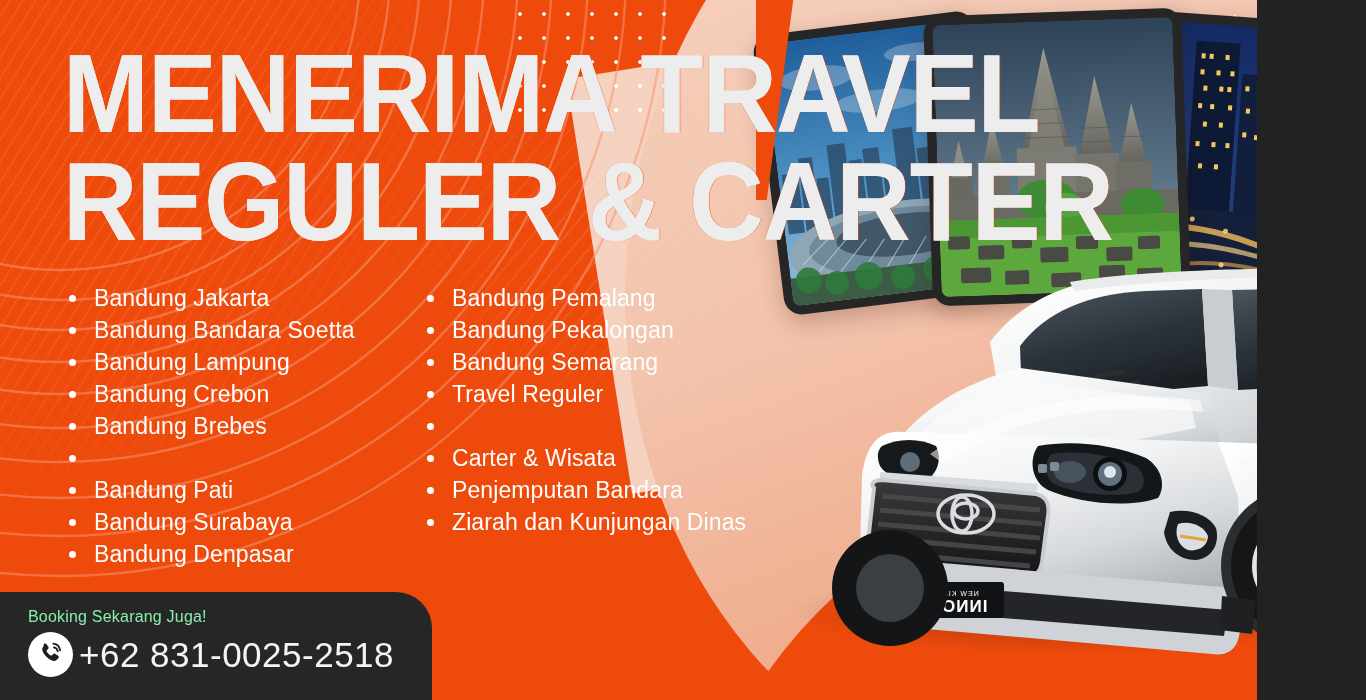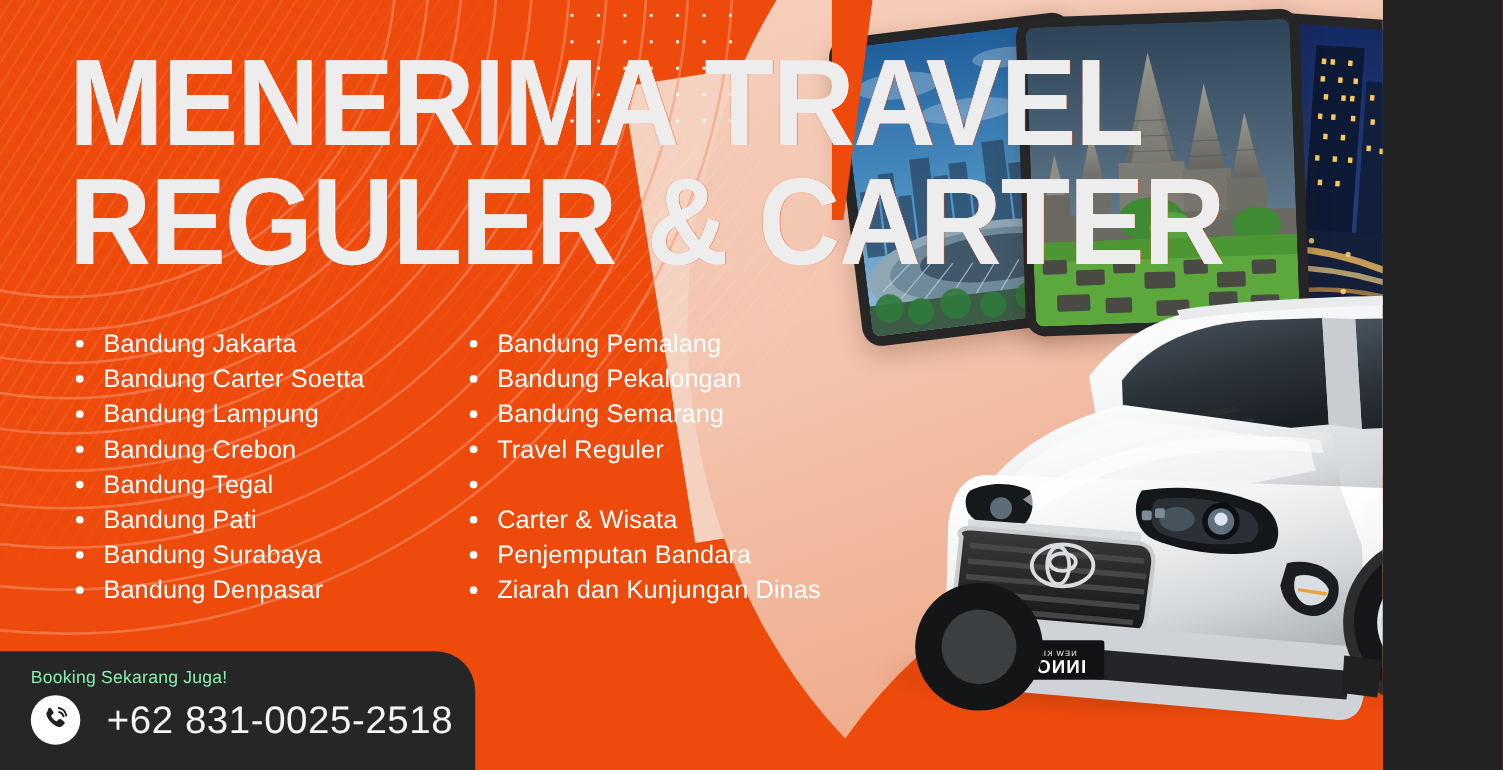--- a/index.html
+++ b/index.html
@@ -106,21 +106,21 @@
     white-space:nowrap;
     text-shadow:
       0 0 0 #EDEDED,
       1px 0 0 rgba(238,74,12,.55),
       -1px 0 0 rgba(238,74,12,.25);
   }
   .headline .l1{display:block;}
   .headline .l2{display:block;}
 
   
-  .lists{position:absolute;left:60px;top:296px;z-index:7;width:760px;display:flex;}
+  .lists{position:absolute;left:60px;top:282px;z-index:7;width:760px;display:flex;}
   .col{display:flex;flex-direction:column;}
   .col-left{width:358px;}
   .col-right{width:400px;}
   .li{
     display:flex;align-items:center;
     height:32px;
     color:#ffffff;
     font-size:23px;
     font-weight:400;
     letter-spacing:.1px;
@@ -156,21 +156,21 @@
   .contact{
     position:absolute;left:0;top:592px;width:432px;height:108px;
     background:#262626;
     border-top-right-radius:36px;
     z-index:12;
     padding:16px 0 0 28px;
   }
   .contact .label{
     color:#86efac;font-size:16px;font-weight:400;letter-spacing:.2px;margin-bottom:6px;
   }
-  .contact .row{display:flex;align-items:center;gap:24px;}
+  .contact .row{display:flex;align-items:center;gap:6px;}
   .phone-badge{
     width:45px;height:45px;border-radius:50%;background:#ffffff;flex:none;
     display:flex;align-items:center;justify-content:center;
   }
   .phone-badge svg{width:29px;height:29px;display:block;}
   .contact .num{
     color:#F4F4F4;font-size:35px;font-weight:400;letter-spacing:.5px;white-space:nowrap;
   }
 
   
@@ -430,33 +430,36 @@
   </div>
 
   <div class="lists">
     <div class="col col-left">
       <div class="li">
           <span class="dot"></span>
           <span>Bandung Jakarta</span>
         </div>
       <div class="li">
           <span class="dot"></span>
-          <span>Bandung Carter Soetta</span>
+          <span>Bandung Bandara Soetta</span>
         </div>
       <div class="li">
           <span class="dot"></span>
           <span>Bandung Lampung</span>
         </div>
       <div class="li">
           <span class="dot"></span>
           <span>Bandung Crebon</span>
         </div>
       <div class="li">
           <span class="dot"></span>
-          <span>Bandung Tegal</span>
+          <span>Bandung Brebes</span>
+        </div>
+      <div class="li">
+          <span class="dot"></span>
         </div>
       <div class="li">
           <span class="dot"></span>
           <span>Bandung Pati</span>
         </div>
       <div class="li">
           <span class="dot"></span>
           <span>Bandung Surabaya</span>
         </div>
       <div class="li">

